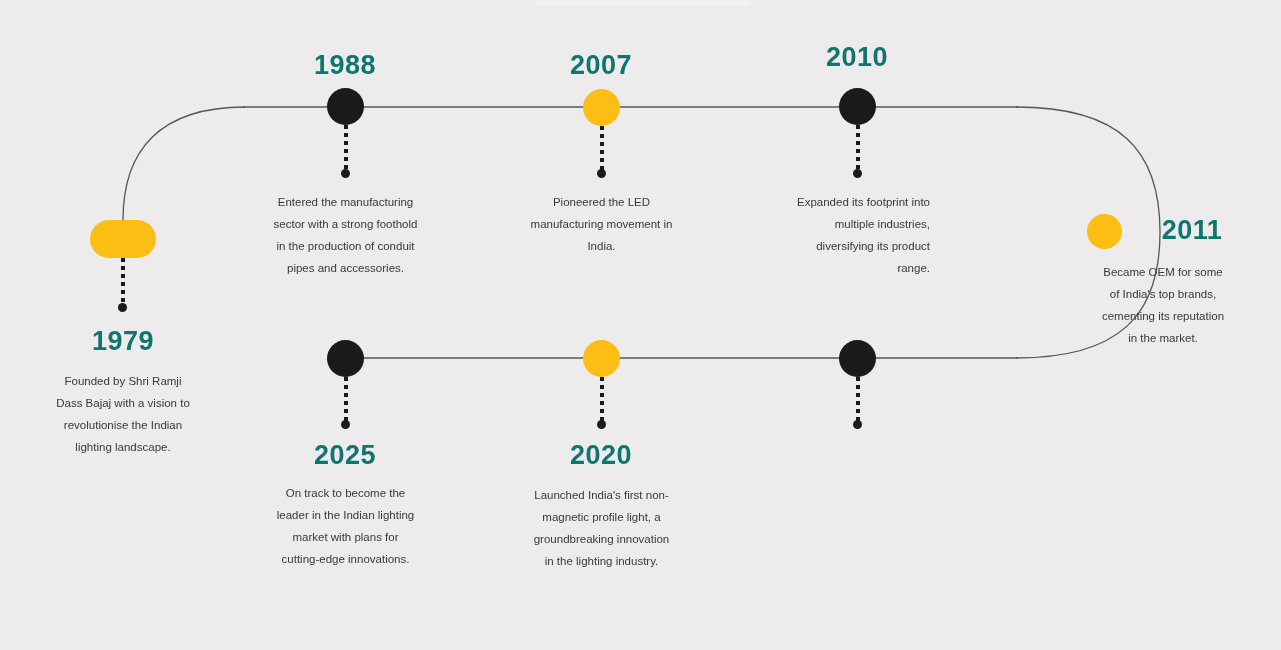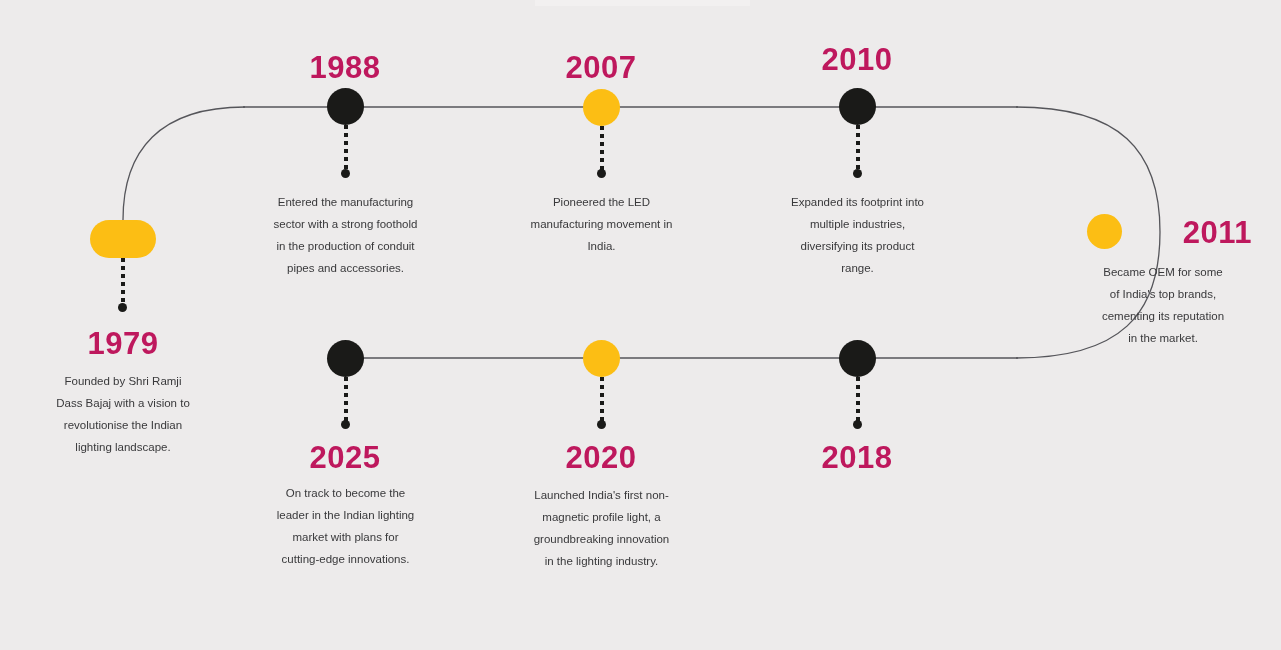--- a/index.html
+++ b/index.html
@@ -64,38 +64,38 @@
     position: absolute;
     width: 9px;
     height: 9px;
     border-radius: 50%;
     background: #1a1a18;
     z-index: 2;
   }
   
   .year {
     position: absolute;
-    font-size: 31px;
+    font-size: 27px;
     font-weight: bold;
-    color: #be185d;
+    color: #0f766e;
     letter-spacing: 0.5px;
     text-align: center;
     line-height: 1;
     white-space: nowrap;
     z-index: 4;
   }
   .desc {
     position: absolute;
     font-size: 11.5px;
     color: #39393b;
     text-align: center;
     line-height: 22px;
     z-index: 4;
   }
-  .year.left-align  { text-align: right; }
+  .year.left-align  { text-align: center; }
   .desc.right-col   { text-align: center; }
 </style>
 </head>
 <body>
 
 <div id="stage">
 
   <div class="top-band"></div>
 
   <svg id="track" viewBox="0 0 1281 650" width="1281" height="650">
@@ -124,36 +124,35 @@
   <div class="year" style="left:526px; top:52px; width:150px;">2007</div>
   <div class="node accent" style="left:583px; top:89px; width:37px; height:37px;"></div>
   <div class="stem" style="left:600px; top:126px; height:46px;"></div>
   <div class="stem-dot" style="left:597px; top:169px;"></div>
   <div class="desc" style="left:529px; top:191px; width:145px;">Pioneered the LED manufacturing movement in India.</div>
 
   <div class="year" style="left:782px; top:44px; width:150px;">2010</div>
   <div class="node dark" style="left:839px; top:88px; width:37px; height:37px;"></div>
   <div class="stem" style="left:856px; top:125px; height:47px;"></div>
   <div class="stem-dot" style="left:853px; top:169px;"></div>
-  <div class="desc" style="left:785px; top:191px; width:145px;">Expanded its footprint into multiple industries, diversifying its product range.</div>
+  <div class="desc" style="left:785px; top:191px; width:145px;text-align:right;">Expanded its footprint into multiple industries, diversifying its product range.</div>
 
   <div class="node accent" style="left:1087px; top:214px; width:35px; height:35px;"></div>
   <div class="year left-align" style="left:1132px; top:217px; width:120px;">2011</div>
   <div class="desc right-col" style="left:1098px; top:261px; width:130px;">Became OEM for some of India's top brands, cementing its reputation in the market.</div>
 
   <div class="node dark" style="left:327px; top:340px; width:37px; height:37px;"></div>
   <div class="stem" style="left:344px; top:377px; height:46px;"></div>
   <div class="stem-dot" style="left:341px; top:420px;"></div>
   <div class="year" style="left:270px; top:442px; width:150px;">2025</div>
   <div class="desc" style="left:273px; top:482px; width:145px;">On track to become the leader in the Indian lighting market with plans for cutting-edge innovations.</div>
 
   <div class="node accent" style="left:583px; top:340px; width:37px; height:37px;"></div>
   <div class="stem" style="left:600px; top:377px; height:46px;"></div>
   <div class="stem-dot" style="left:597px; top:420px;"></div>
   <div class="year" style="left:526px; top:442px; width:150px;">2020</div>
   <div class="desc" style="left:529px; top:484px; width:145px;">Launched India's first non-magnetic profile light, a groundbreaking innovation in the lighting industry.</div>
 
   <div class="node dark" style="left:839px; top:340px; width:37px; height:37px;"></div>
   <div class="stem" style="left:856px; top:377px; height:46px;"></div>
   <div class="stem-dot" style="left:853px; top:420px;"></div>
-  <div class="year" style="left:782px; top:442px; width:150px;">2018</div>
 
 </div>
 
 </body></html>

